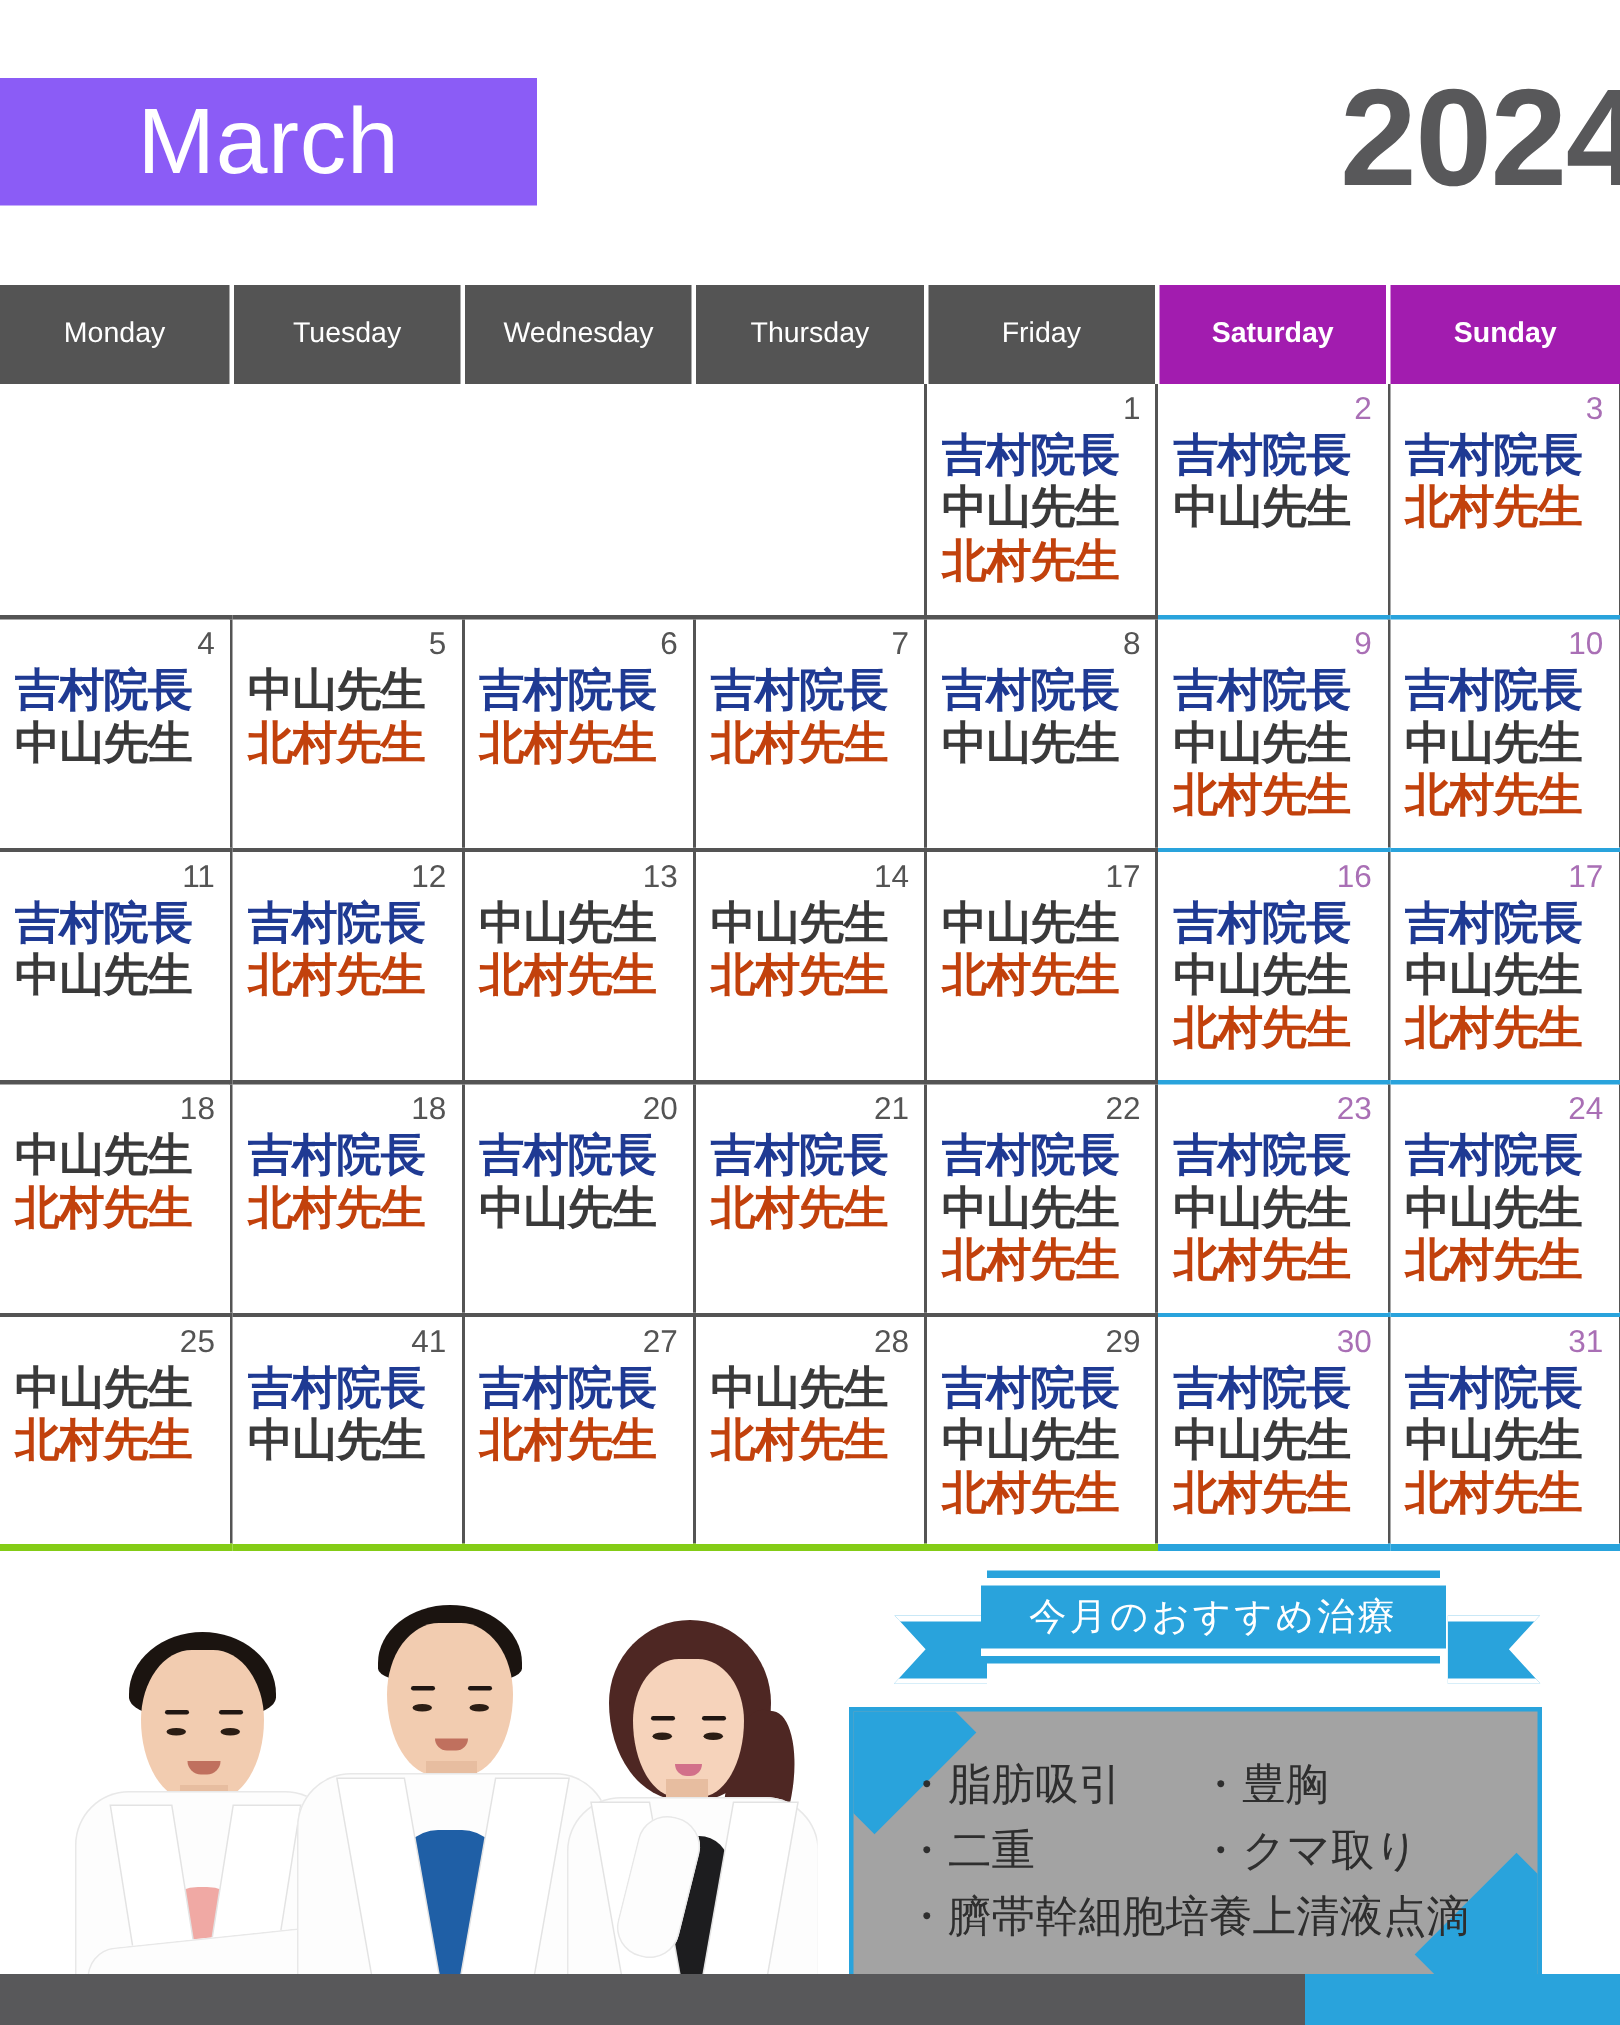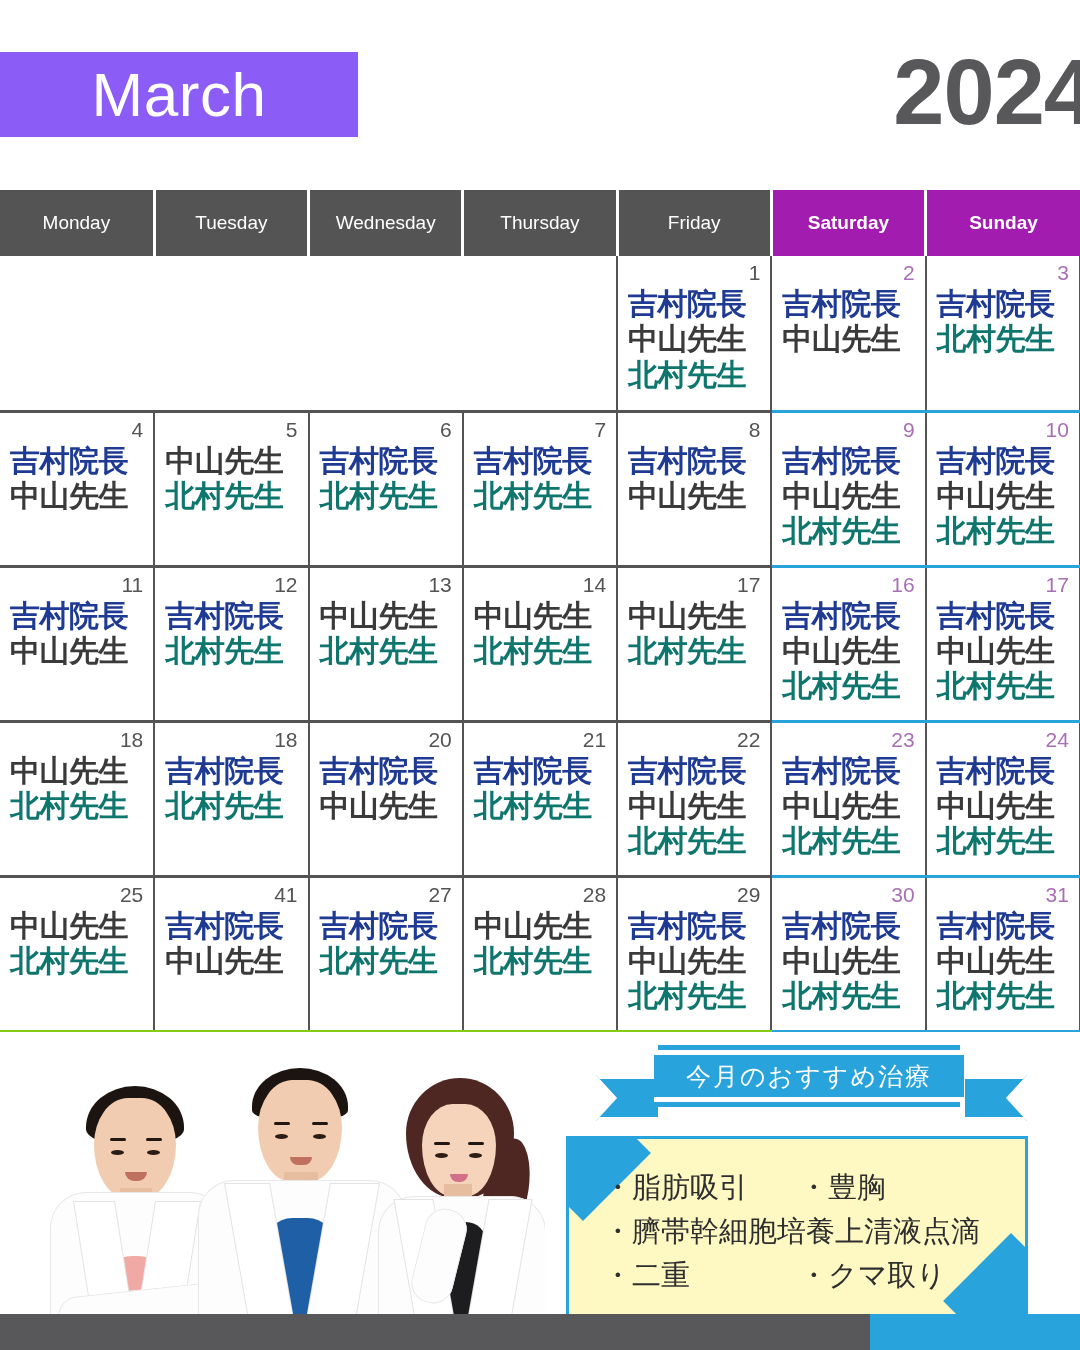--- a/index.html
+++ b/index.html
@@ -82,21 +82,21 @@
     padding: 6px 10px 0 10px;
     position: relative;
     background: #ffffff;
     border-bottom: 3px solid #545454;
     border-left: 2px solid #545454;
   }
   .daycell.sat, .daycell.sun { border-bottom-color: #29a3dc; }
   .daycell.sun { border-right: 2px solid #545454; }
   .daycell.nosep { border-left: none; }
   .daycell.blank { border-left: none; border-bottom-color: #545454; }
-  .daycell.lastrow { border-bottom: 2px solid #84cc16; margin-left: 10px; }
+  .daycell.lastrow { border-bottom: 5px solid #84cc16; margin-left: 10px; }
   .daycell.lastrow.sat, .daycell.lastrow.sun { border-bottom-color: #29a3dc; }
 
   .daynum {
     text-align: right;
     font-size: 21px;
     color: #545454;
     line-height: 1;
     height: 22px;
     font-family: "Liberation Sans", sans-serif;
   }
@@ -108,21 +108,21 @@
   }
   .nm {
     display: block;
     font-size: 30px;
     font-weight: 700;
     letter-spacing: -0.5px;
     font-family: "DejaVu Sans", "Liberation Sans", sans-serif;
   }
   .nm.c-yoshimura { color: #1f3a93; }
   .nm.c-nakayama  { color: #3a3a3a; }
-  .nm.c-kitamura  { color: #0f766e; }
+  .nm.c-kitamura  { color: #c2410c; }
 
   
   .bottom {
     position: relative;
     width: 1080px;
     height: 320px;
   }
 
   
   .photo {
@@ -303,21 +303,21 @@
     clip-path: polygon(0 0, 100% 0, 66% 50%, 100% 100%, 0 100%);
   }
 
   .treatbox {
     position: relative;
     margin-top: 8px;
     margin-left: 8px;
     width: 462px;
     height: 182px;
     border: 3px solid #29a3dc;
-    background: #fef9c3;
+    background: #a3a3a3;
     overflow: hidden;
   }
   .treatbox::before {
     content: "";
     position: absolute;
     left: -34px; top: -34px;
     width: 96px; height: 96px;
     background: #29a3dc;
     transform: rotate(45deg);
   }
@@ -696,26 +696,26 @@
         <span>今月のおすすめ治療</span>
       </div>
     </div>
 
     <div class="treatbox">
       <div class="treat-list" id="treat-list">
           <div class="treat-row">
             <span class="it1">・脂肪吸引</span>
             <span class="it2">・豊胸</span>
           </div>
-          <div class="treat-row full">
-            <span class="it1">・臍帯幹細胞培養上清液点滴</span>
-          </div>
           <div class="treat-row">
             <span class="it1">・二重</span>
             <span class="it2">・クマ取り</span>
+          </div>
+          <div class="treat-row full">
+            <span class="it1">・臍帯幹細胞培養上清液点滴</span>
           </div>
         </div>
     </div>
   </div>
 
   <div class="bottombar">
     <div class="gray"></div>
     <div class="blue"></div>
   </div>
 </div>

